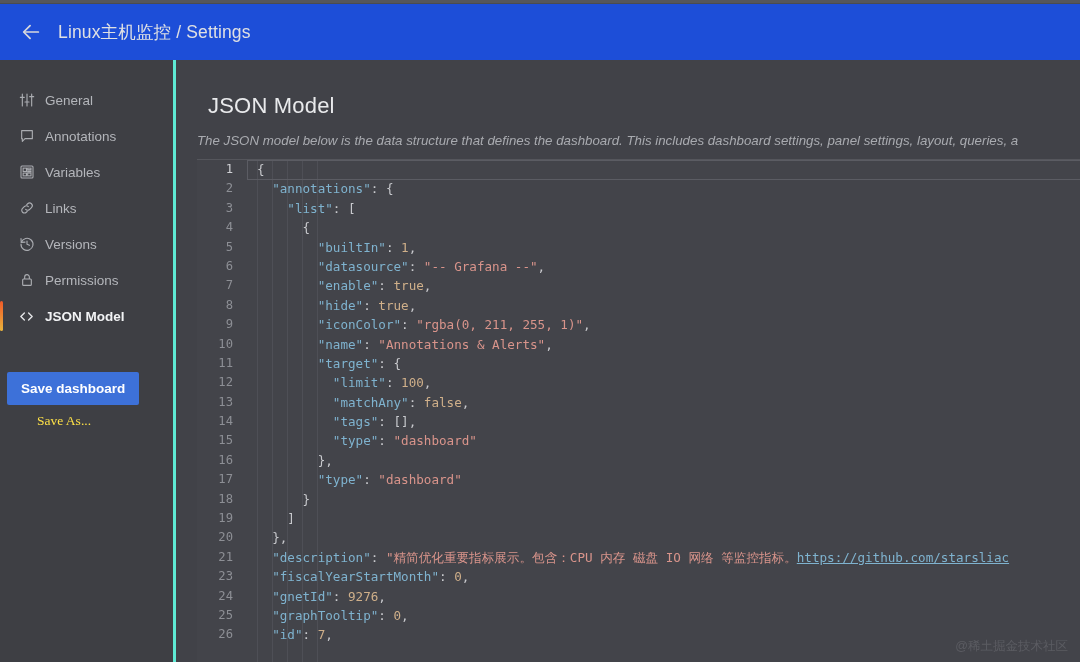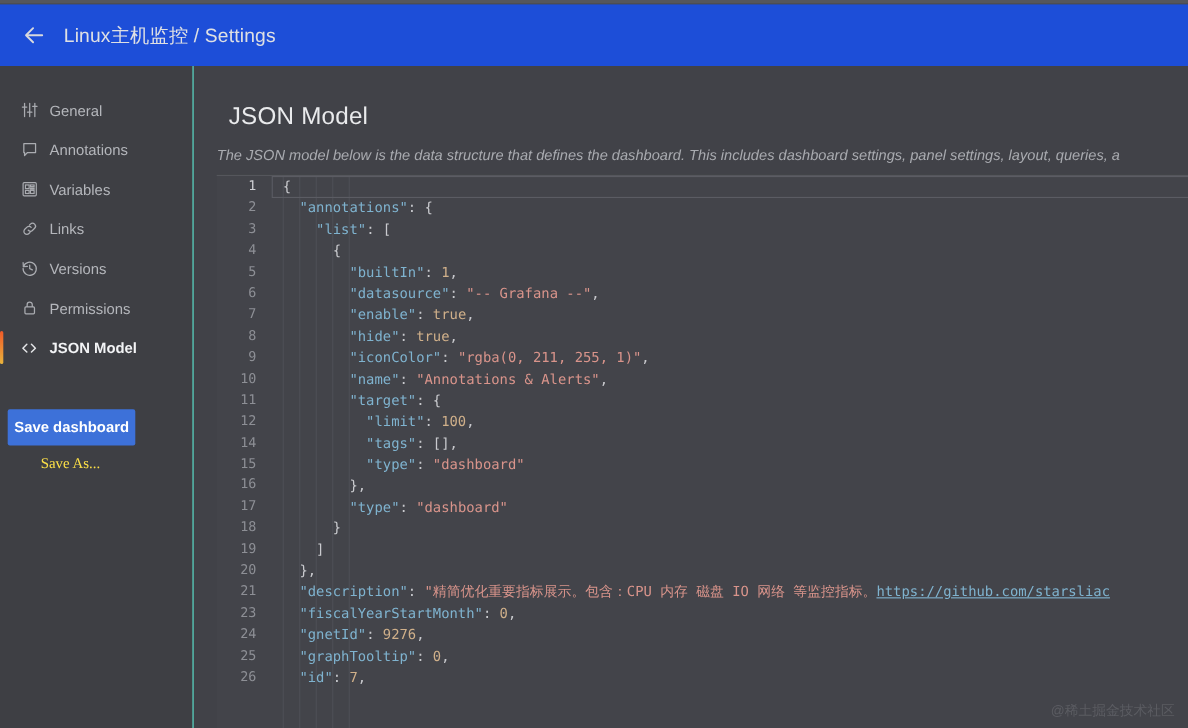--- a/index.html
+++ b/index.html
@@ -47,21 +47,21 @@
     letter-spacing: .15px;
     white-space: nowrap;
   }
 
   
   .sidebar {
     position: absolute;
     top: 60px; left: 0;
     width: 176px; height: 602px;
     background: #3e3f44;
-    border-right: 1px solid #5eead4;
+    border-right: 3px solid #5eead4;
     padding-top: 22px;
   }
   .nav-item {
     position: relative;
     height: 36px;
     display: flex; align-items: center;
     padding-left: 18px;
     cursor: pointer;
     color: #b4b6bb;
     font-size: 13.5px;
@@ -84,21 +84,21 @@
   }
   .nav-label { white-space: nowrap; }
 
   .save-wrap { margin-top: 38px; padding-left: 7px; }
   .save-dash {
     display: inline-block;
     background: #3d71d9;
     color: #ffffff;
     font-size: 13.5px;
     font-weight: bold;
-    padding: 9px 6px;
+    padding: 9px 14px;
     border: none;
     border-radius: 2px;
     cursor: pointer;
     font-family: "Liberation Sans", sans-serif;
   }
   .save-as {
     display: block;
     padding: 8px 14px 8px 30px;
     background: none; border: none;
     color: #fde047;
@@ -329,20 +329,21 @@
           <div class="code-row"><span class="ln">3</span><span class="src"><span class="tok-plain">    </span><span class="tok-key">"list"</span><span class="tok-punct">: [</span></span></div>
           <div class="code-row"><span class="ln">4</span><span class="src"><span class="tok-plain">      </span><span class="tok-punct">{</span></span></div>
           <div class="code-row"><span class="ln">5</span><span class="src"><span class="tok-plain">        </span><span class="tok-key">"builtIn"</span><span class="tok-punct">: </span><span class="tok-num">1</span><span class="tok-punct">,</span></span></div>
           <div class="code-row"><span class="ln">6</span><span class="src"><span class="tok-plain">        </span><span class="tok-key">"datasource"</span><span class="tok-punct">: </span><span class="tok-str">"-- Grafana --"</span><span class="tok-punct">,</span></span></div>
           <div class="code-row"><span class="ln">7</span><span class="src"><span class="tok-plain">        </span><span class="tok-key">"enable"</span><span class="tok-punct">: </span><span class="tok-bool">true</span><span class="tok-punct">,</span></span></div>
           <div class="code-row"><span class="ln">8</span><span class="src"><span class="tok-plain">        </span><span class="tok-key">"hide"</span><span class="tok-punct">: </span><span class="tok-bool">true</span><span class="tok-punct">,</span></span></div>
           <div class="code-row"><span class="ln">9</span><span class="src"><span class="tok-plain">        </span><span class="tok-key">"iconColor"</span><span class="tok-punct">: </span><span class="tok-str">"rgba(0, 211, 255, 1)"</span><span class="tok-punct">,</span></span></div>
           <div class="code-row"><span class="ln">10</span><span class="src"><span class="tok-plain">        </span><span class="tok-key">"name"</span><span class="tok-punct">: </span><span class="tok-str">"Annotations &amp; Alerts"</span><span class="tok-punct">,</span></span></div>
           <div class="code-row"><span class="ln">11</span><span class="src"><span class="tok-plain">        </span><span class="tok-key">"target"</span><span class="tok-punct">: {</span></span></div>
           <div class="code-row"><span class="ln">12</span><span class="src"><span class="tok-plain">          </span><span class="tok-key">"limit"</span><span class="tok-punct">: </span><span class="tok-num">100</span><span class="tok-punct">,</span></span></div>
+          <div class="code-row"><span class="ln">13</span><span class="src"><span class="tok-plain">          </span><span class="tok-key">"matchAny"</span><span class="tok-punct">: </span><span class="tok-bool">false</span><span class="tok-punct">,</span></span></div>
           <div class="code-row"><span class="ln">14</span><span class="src"><span class="tok-plain">          </span><span class="tok-key">"tags"</span><span class="tok-punct">: [],</span></span></div>
           <div class="code-row"><span class="ln">15</span><span class="src"><span class="tok-plain">          </span><span class="tok-key">"type"</span><span class="tok-punct">: </span><span class="tok-str">"dashboard"</span></span></div>
           <div class="code-row"><span class="ln">16</span><span class="src"><span class="tok-plain">        </span><span class="tok-punct">},</span></span></div>
           <div class="code-row"><span class="ln">17</span><span class="src"><span class="tok-plain">        </span><span class="tok-key">"type"</span><span class="tok-punct">: </span><span class="tok-str">"dashboard"</span></span></div>
           <div class="code-row"><span class="ln">18</span><span class="src"><span class="tok-plain">      </span><span class="tok-punct">}</span></span></div>
           <div class="code-row"><span class="ln">19</span><span class="src"><span class="tok-plain">    </span><span class="tok-punct">]</span></span></div>
           <div class="code-row"><span class="ln">20</span><span class="src"><span class="tok-plain">  </span><span class="tok-punct">},</span></span></div>
           <div class="code-row"><span class="ln">21</span><span class="src"><span class="tok-plain">  </span><span class="tok-key">"description"</span><span class="tok-punct">: </span><span class="tok-str">"精简优化重要指标展示。包含：CPU 内存 磁盘 IO 网络 等监控指标。</span><span class="tok-link">https://github.com/starsliac</span></span></div>
           <div class="code-row"><span class="ln">23</span><span class="src"><span class="tok-plain">  </span><span class="tok-key">"fiscalYearStartMonth"</span><span class="tok-punct">: </span><span class="tok-num">0</span><span class="tok-punct">,</span></span></div>
           <div class="code-row"><span class="ln">24</span><span class="src"><span class="tok-plain">  </span><span class="tok-key">"gnetId"</span><span class="tok-punct">: </span><span class="tok-num">9276</span><span class="tok-punct">,</span></span></div>

